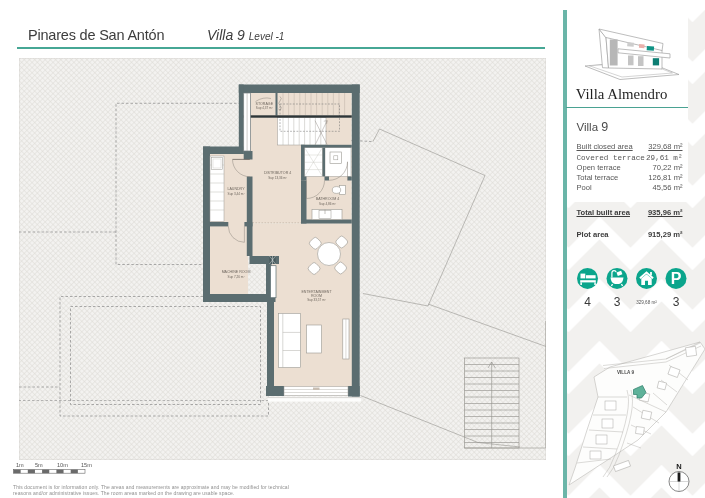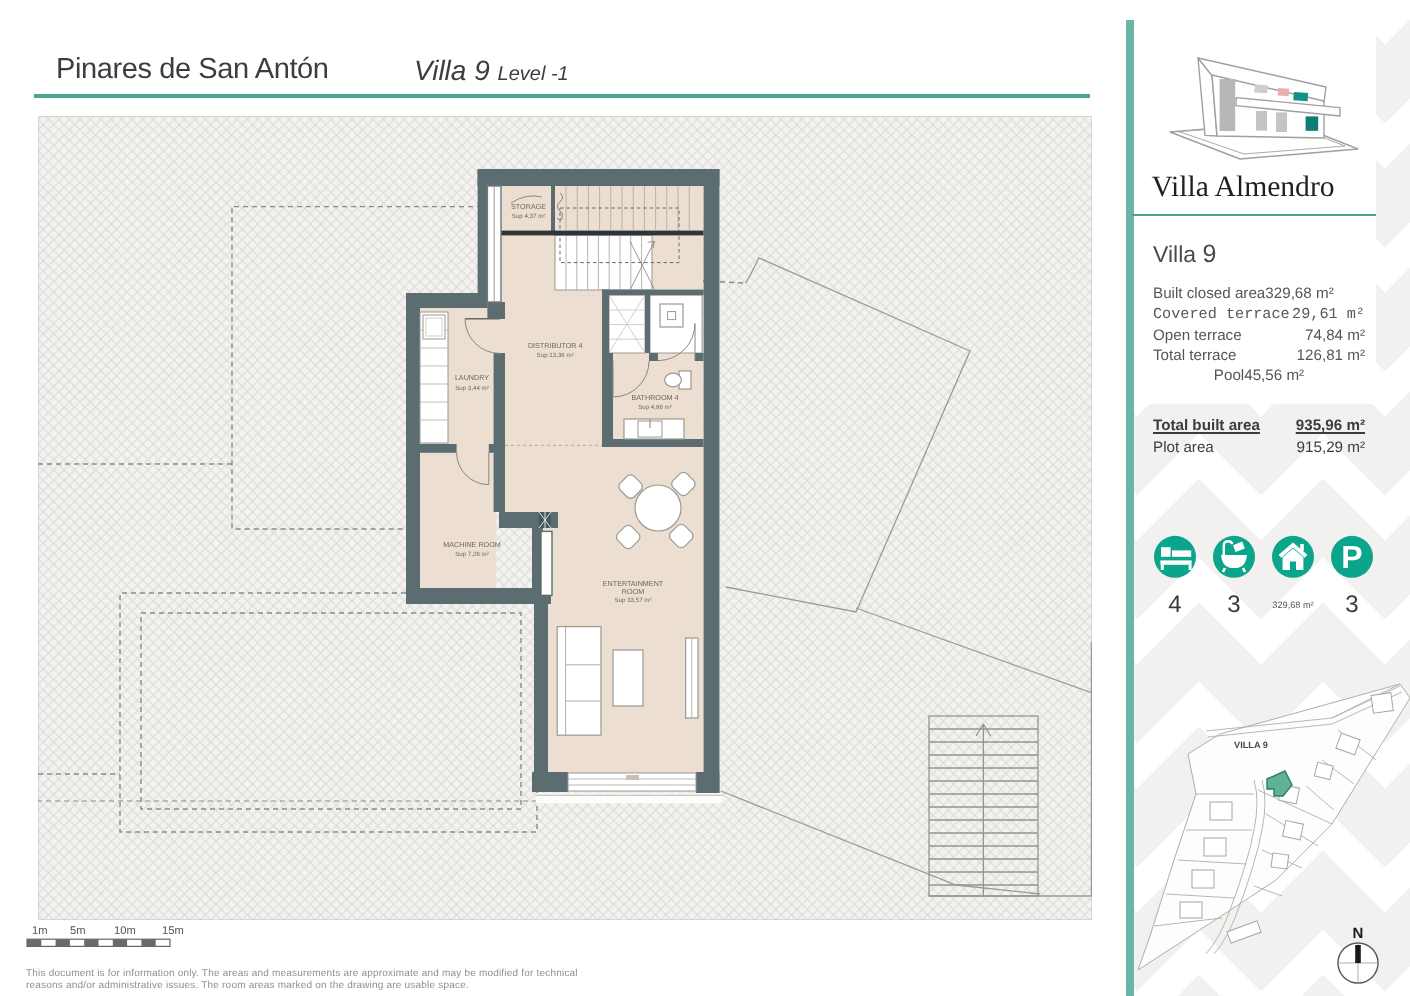--- a/index.html
+++ b/index.html
@@ -312,52 +312,52 @@
     </svg>
 
     <div class="abs" style="left:0;top:75.5px;width:117px;text-align:center;font-family:'Liberation Serif',serif;font-size:14.8px;color:#1f1f1f;">Villa Almendro</div>
 
     <div class="abs" style="left:2.5px;top:97.4px;width:122px;height:1.1px;background:#4aa292;"></div>
 
     <div class="abs" style="left:13.5px;top:110px;font-size:11.5px;color:#4b4b4b;">Villa <span style="font-size:12.5px;">9</span></div>
 
     <div class="abs" style="left:13.5px;top:132.4px;width:106px;font-size:7.6px;line-height:10.15px;color:#565656;">
 
-      <div style="display:flex;justify-content:flex-start;">
+      <div style="display:flex;justify-content:space-between;text-decoration:underline;">
           <span>Built closed area</span>
           <span>329,68 m²</span>
         </div>
 
       <div style="display:flex;justify-content:space-between;font-family:Liberation Mono, monospace;">
           <span>Covered terrace</span>
           <span>29,61 m²</span>
         </div>
 
       <div style="display:flex;justify-content:space-between;">
           <span>Open terrace</span>
-          <span>74,84 m²</span>
+          <span>70,22 m²</span>
         </div>
 
       <div style="display:flex;justify-content:space-between;">
           <span>Total terrace</span>
           <span>126,81 m²</span>
         </div>
 
-      <div style="display:flex;justify-content:center;">
+      <div style="display:flex;justify-content:space-between;">
           <span>Pool</span>
           <span>45,56 m²</span>
         </div>
     </div>
 
     <div class="abs" style="left:13.5px;top:197.8px;width:106px;font-size:7.6px;font-weight:bold;color:#3c3c3c;display:flex;justify-content:space-between;text-decoration:underline;">
         <span>Total built area</span>
         <span>935,96 m²</span>
       </div>
 
-    <div class="abs" style="left:13.5px;top:209px;width:106px;font-size:7.6px;font-weight:normal;color:#3c3c3c;display:flex;justify-content:space-between;">
+    <div class="abs" style="left:13.5px;top:220px;width:106px;font-size:7.6px;font-weight:bold;color:#3c3c3c;display:flex;justify-content:space-between;">
         <span>Plot area</span>
         <span>915,29 m²</span>
       </div>
 
     <svg class="abs" style="left:11px;top:254px;" width="120" height="48" viewBox="0 0 120 48">
 
       <g>
         <circle cx="13.5" cy="14.4" r="10.5" fill="#0ba58c"></circle>
         <rect x="6.5" y="9.6" width="4.8" height="4.8" fill="#ffffff"></rect>
         <rect x="12" y="11.2" width="9.6" height="3.2" fill="#ffffff"></rect>

